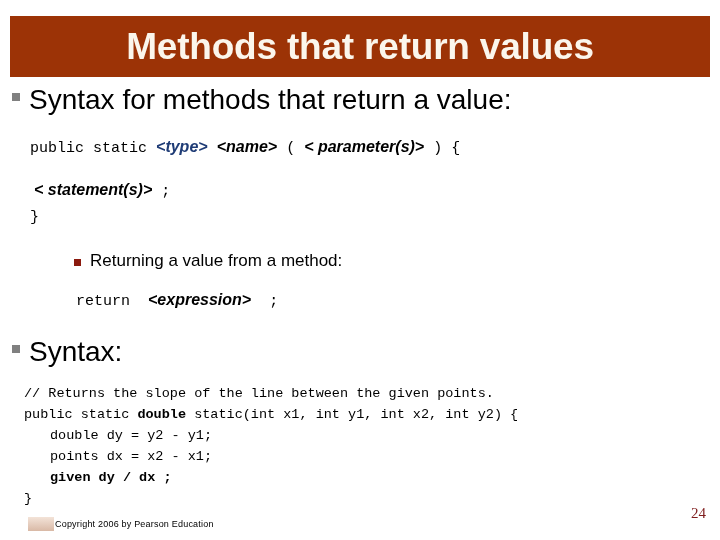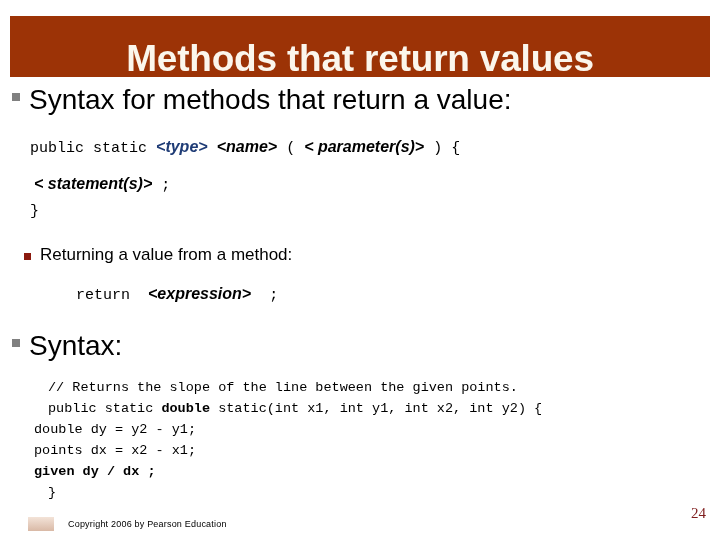--- a/index.html
+++ b/index.html
@@ -17,21 +17,21 @@
 
   
   .title-bar {
     position: absolute;
     left: 10px;
     top: 16px;
     width: 700px;
     height: 61px;
     background: #9C3306;
     display: flex;
-    align-items: flex-end;
+    align-items: center;
     justify-content: center;
   }
   .title-text {
     color: #FBF6EC;
     font-size: 37px;
     font-weight: bold;
     letter-spacing: -0.2px;
     line-height: 1;
     white-space: nowrap;
   }
@@ -45,21 +45,21 @@
   }
 
   .bullet-row {
     display: flex;
     align-items: flex-start;
   }
   .bullet-l1 {
     padding-left: 12px;
   }
   .bullet-l2 {
-    padding-left: 24px;
+    padding-left: 74px;
   }
   .marker-l1 {
     width: 8px;
     height: 8px;
     background: #808080;
     margin-top: 11px;
     margin-right: 9px;
     flex: none;
   }
   .marker-l2 {
@@ -89,59 +89,59 @@
     line-height: 1.45;
     white-space: pre;
   }
   .code-syntax {
     padding-left: 30px;
   }
   .code-return {
     padding-left: 76px;
   }
   .code-example {
-    padding-left: 48px;
+    padding-left: 24px;
     font-size: 13.5px;
     line-height: 1.56;
   }
   .ph {                      
     font-family: "Liberation Sans", sans-serif;
     font-weight: bold;
     font-style: italic;
     font-size: 16px;
   }
   .ph-type {
     color: #1F3C76;
   }
   .mono-bold {
     font-weight: bold;
   }
   .indent-1 { padding-left: 34px; }
-  .indent-2 { padding-left: 34px; }
+  .indent-2 { padding-left: 50px; }
 
   .sp-syntax1 { margin-top: 18px; }
-  .sp-stmt    { margin-top: 12px; }
+  .sp-stmt    { margin-top: 18px; }
   .sp-brace   { margin-top: 4px; }
   .sp-sub     { margin-top: 22px; }
   .sp-ret     { margin-top: 16px; }
   .sp-ex      { margin-top: 22px; }
   .sp-excode  { margin-top: 14px; }
 
   
   .footer-mark {
     position: absolute;
     left: 28px;
     bottom: 9px;
     width: 26px;
     height: 14px;
     background: linear-gradient(#f3e3d8, #d9b9a6);
   }
   .footer-text {
     position: absolute;
-    left: 68px;
+    left: 55px;
     bottom: 11px;
     font-size: 9px;
     color: #000000;
     letter-spacing: 0.2px;
   }
   .page-number {
     position: absolute;
     right: 14px;
     bottom: 18px;
     font-size: 15px;

